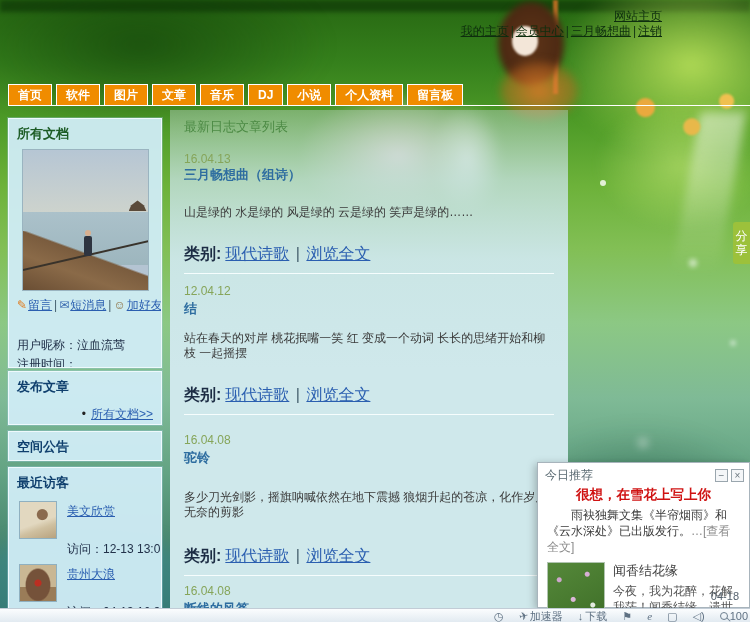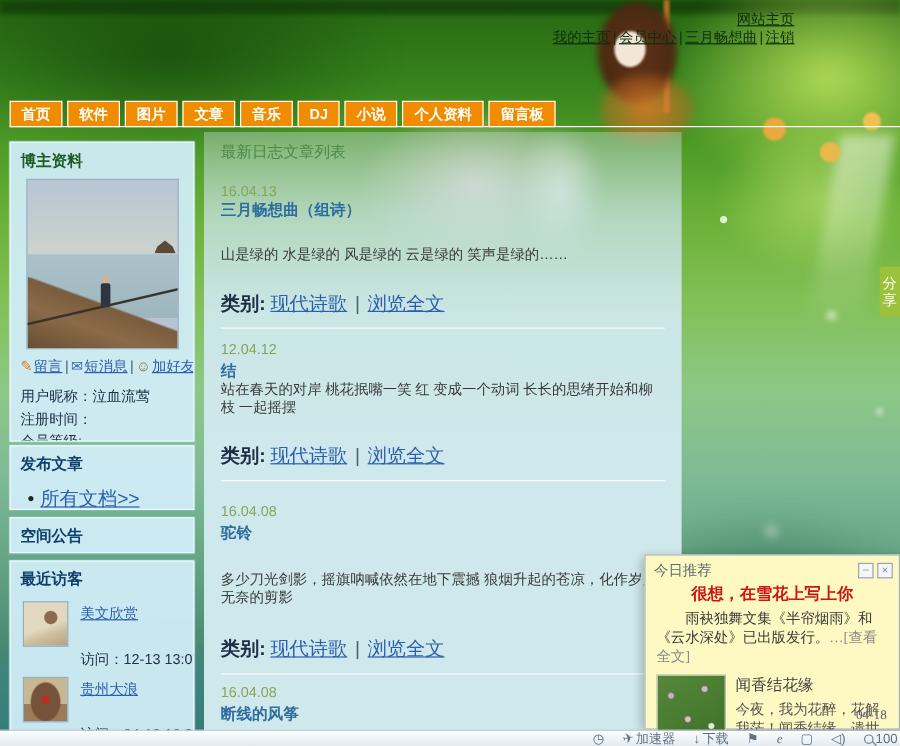--- a/index.html
+++ b/index.html
@@ -77,23 +77,23 @@
   .ph-man-head { left:50%; bottom:24%; margin-bottom:20px; width:6px; height:6px; border-radius:50%; background:#d8b090; }
   .ph-pagoda { right:1px; top:36%; width:18px; height:11px; background:#5a4a3a;
     clip-path:polygon(0 100%,15% 45%,50% 0,85% 45%,100% 100%); }
   .acts { margin-top:6px; font-size:12px; text-align:right; white-space:nowrap; }
   .ico { font-style:normal; margin-right:1px; }
   .ico.pencil { color:#e07818; }
   .ico.mail { color:#3a6ab0; }
   .ico.person { color:#8a6a3a; }
   .lnk { color:#2b5fb0; text-decoration:underline; cursor:pointer; }
   .sep { color:#46606e; margin:0 2px; }
-  .sfields { margin-top:7px; }
+  .sfields { margin-top:22px; }
   .sfield { font-size:12px; color:#22324a; line-height:19px; }
-  .pubrow { margin:10px 0 2px 6px; font-size:16px; }
+  .pubrow { margin:10px 0 2px 6px; font-size:12px;text-align:right; }
   .bullet { color:#222; margin-right:5px; }
   .vrow { position:relative; height:54px; margin-top:9px; }
   .av { position:absolute; left:2px; top:0; width:38px; height:38px; border:1px solid #8fb0c0; cursor:pointer; }
   .av1 { background-image:radial-gradient(circle at 62% 35%,#8a6a4e 0 5px,transparent 6px),
         linear-gradient(160deg,#e2d8c0 0 55%,#cfc0a0 70%,#b8a27e); }
   .av2 { background-image:radial-gradient(circle at 50% 50%,rgba(200,40,30,.85) 0 3px,transparent 4px),
         radial-gradient(ellipse 13px 17px at 50% 55%,#75523a 0 90%,transparent),
         linear-gradient(#c9b794 0 60%,#9a7c58 60%); }
   .vname { position:absolute; left:50px; top:2px; font-size:12px; }
   .vtime { position:absolute; left:50px; top:40px; font-size:12px; color:#22324a; white-space:nowrap; }
@@ -104,22 +104,22 @@
       rgba(205,231,234,.96) 150px,#cfe8eb 260px,#cfe8eb 100%); }
   .ltitle { font-size:13px; color:#4c8a44; }
   .pdate { font-size:12px; color:#86a55a; line-height:14px; }
   .ptitle { font-size:13px; font-weight:bold; color:#2e6da0; line-height:17px; cursor:pointer; }
   .pbody { font-size:12px; color:#3a3a3a; line-height:15px; }
   .pfoot { font-size:16px; color:#333; line-height:15px; }
   .pfoot .lbl { font-weight:bold; color:#1c2c44; margin-right:4px; }
   .psep { border:none; border-top:1px solid rgba(250,255,255,.9); margin-top:12px; }
 
   
-  .popup { position:absolute; left:537px; top:462px; width:213px; height:146px; background:#fef9c3;
-    border:1px solid #a8b4bc; z-index:8; box-shadow:-2px 2px 8px rgba(0,0,0,.25); font-size:12px;font-family:Liberation Serif, serif; }
+  .popup { position:absolute; left:537px; top:462px; width:213px; height:146px; background:#ffffff;
+    border:1px solid #a8b4bc; z-index:8; box-shadow:-2px 2px 8px rgba(0,0,0,.25); font-size:12px; }
   .pop-bar { display:flex; align-items:center; padding:4px 5px 1px 7px; }
   .pop-title { color:#5a6a72; flex:1; }
   .pop-btn { width:13px; height:13px; border:1px solid #9aa6ae; color:#6a767e; font-size:10px; line-height:11px;
     text-align:center; margin-left:3px; cursor:pointer; background:#f4f6f8; }
   .pop-headline { text-align:center; color:#cf1212; font-weight:bold; font-size:13.5px; margin-top:1px; }
   .pop-lead { margin:3px 9px 0; color:#3a3a3a; line-height:16px; text-indent:24px; }
   .pop-more { color:#8a8a8a; cursor:pointer; }
   .pop-item { position:relative; margin:7px 9px 0; padding-left:66px; min-height:60px; }
   .thumb { position:absolute; left:0; top:0; width:58px; height:58px; border:1px solid #b0c4b0; cursor:pointer;
     background-image:radial-gradient(circle at 20% 30%,rgba(220,170,220,.9) 0 2px,transparent 3px),
@@ -175,21 +175,21 @@
     </div>
   </div>
 
   <div class="nav">
     <span class="tab">首页</span><span class="tab">软件</span><span class="tab">图片</span><span class="tab">文章</span><span class="tab">音乐</span><span class="tab">DJ</span><span class="tab">小说</span><span class="tab">个人资料</span><span class="tab">留言板</span>
   </div>
 
   <div class="share">分享</div>
 
   <div class="sbox" style="top:118px;height:250px;">
-    <div class="stitle green">博主资料</div>
+    <div class="stitle green">所有文档</div>
     <div class="photo">
       <div class="ph-sky"></div>
       <div class="ph-water"></div>
       <div class="ph-pier"></div>
       <div class="ph-rail"></div>
       <div class="ph-pagoda"></div>
       <div class="ph-man-head"></div>
       <div class="ph-man-body"></div>
     </div>
     <div class="acts">
@@ -238,21 +238,21 @@
       <div class="pbody" style="margin-top:22px;">山是绿的 水是绿的 风是绿的 云是绿的 笑声是绿的……</div>
       <div class="pfoot" style="margin-top:26px;">
         <span class="lbl">类别:</span><span class="lnk">现代诗歌</span> <span class="sep">|</span> <span class="lnk">浏览全文</span>
       </div>
       <hr class="psep">
     </div>
 
     <div>
       <div class="pdate" style="margin-top:10px;">12.04.12</div>
       <div class="ptitle" style="margin-top:2px;">结</div>
-      <div class="pbody" style="font-family:Liberation Serif, serif;">站在春天的对岸 桃花抿嘴一笑 红 变成一个动词 长长的思绪开始和柳枝 一起摇摆</div>
+      <div class="pbody" style="margin-top:14px;">站在春天的对岸 桃花抿嘴一笑 红 变成一个动词 长长的思绪开始和柳枝 一起摇摆</div>
       <div class="pfoot" style="margin-top:26px;">
         <span class="lbl">类别:</span><span class="lnk">现代诗歌</span> <span class="sep">|</span> <span class="lnk">浏览全文</span>
       </div>
       <hr class="psep">
     </div>
 
     <div>
       <div class="pdate" style="margin-top:18px;">16.04.08</div>
       <div class="ptitle" style="margin-top:2px;">驼铃</div>
       <div class="pbody" style="margin-top:24px;">多少刀光剑影，摇旗呐喊依然在地下震撼 狼烟升起的苍凉，化作岁月无奈的剪影</div>

